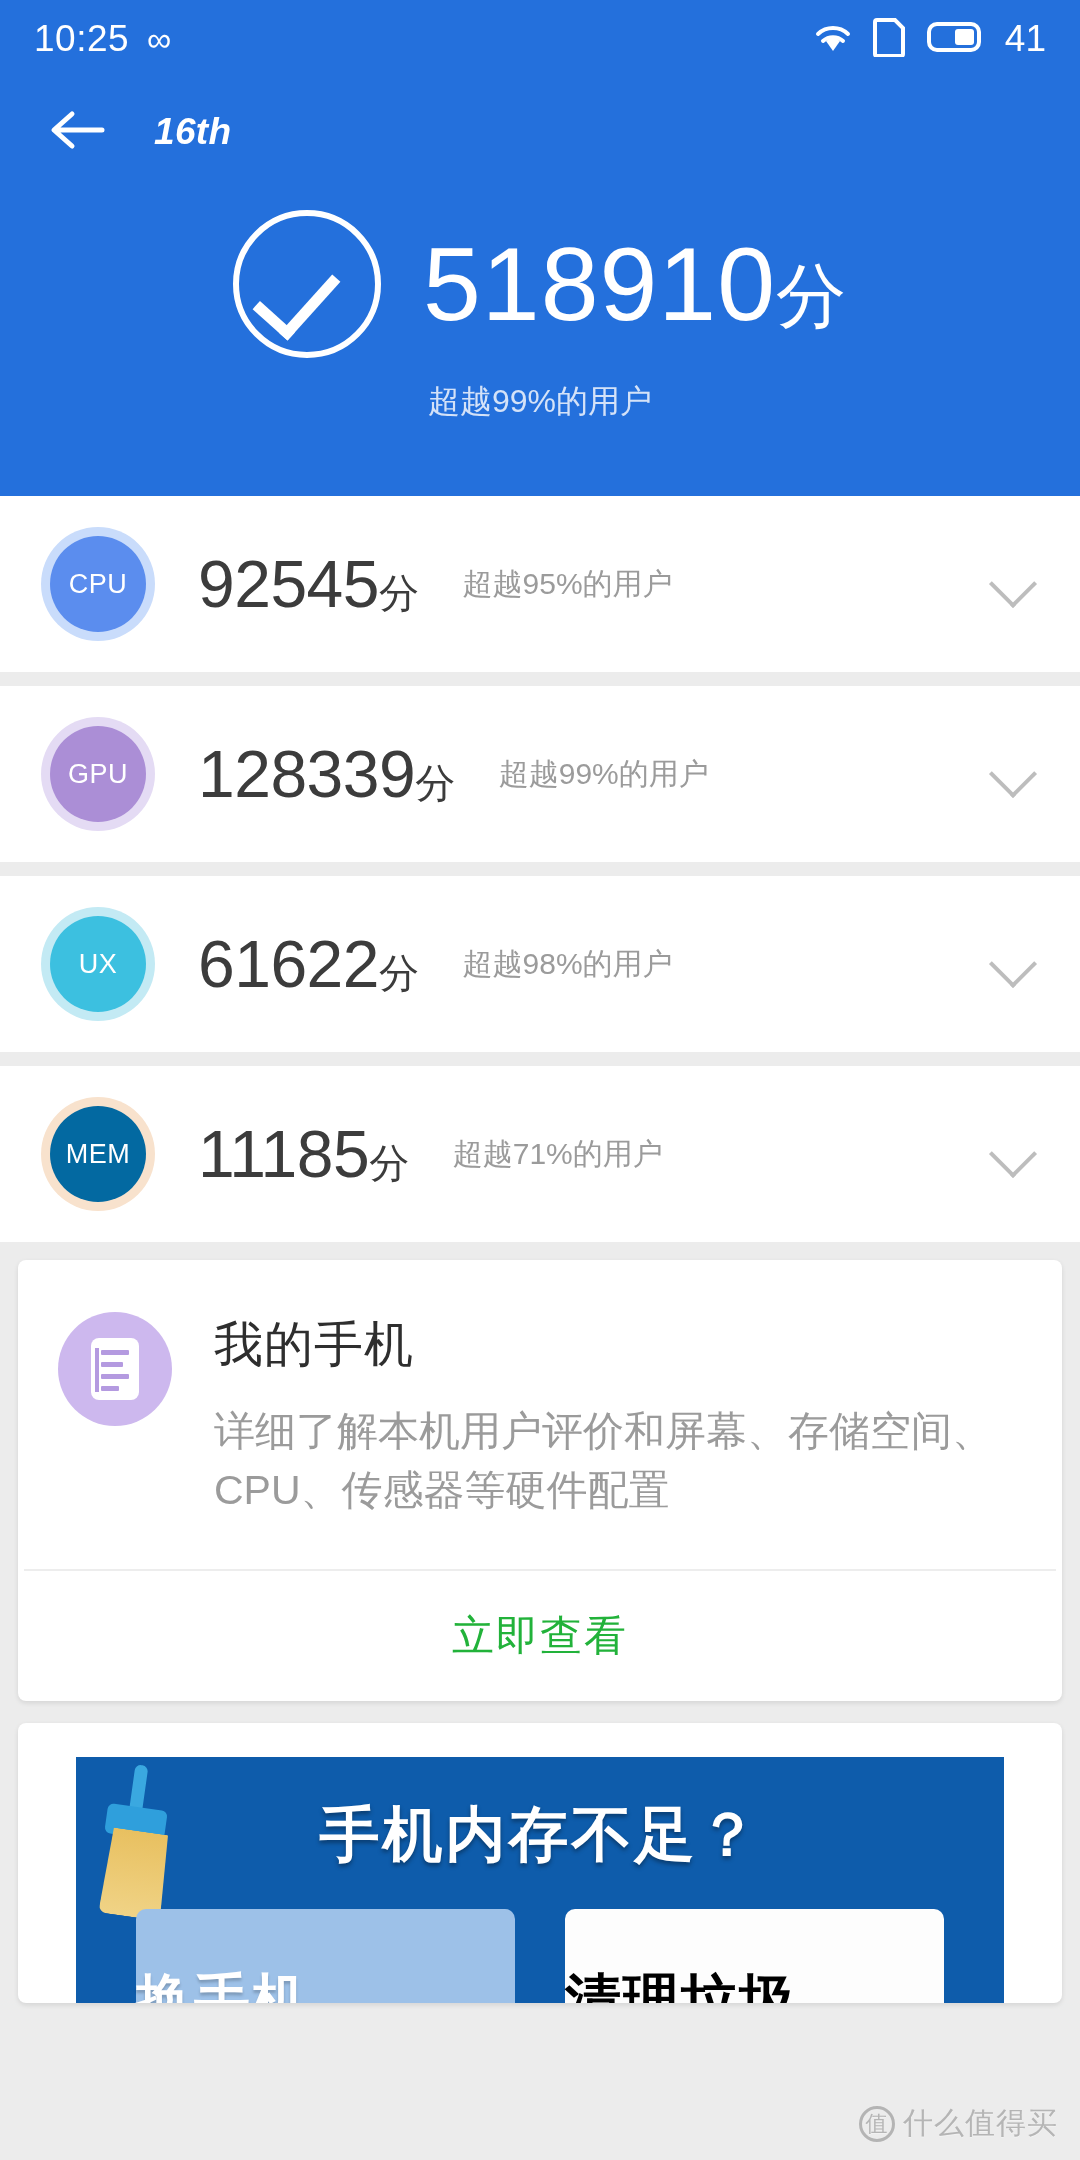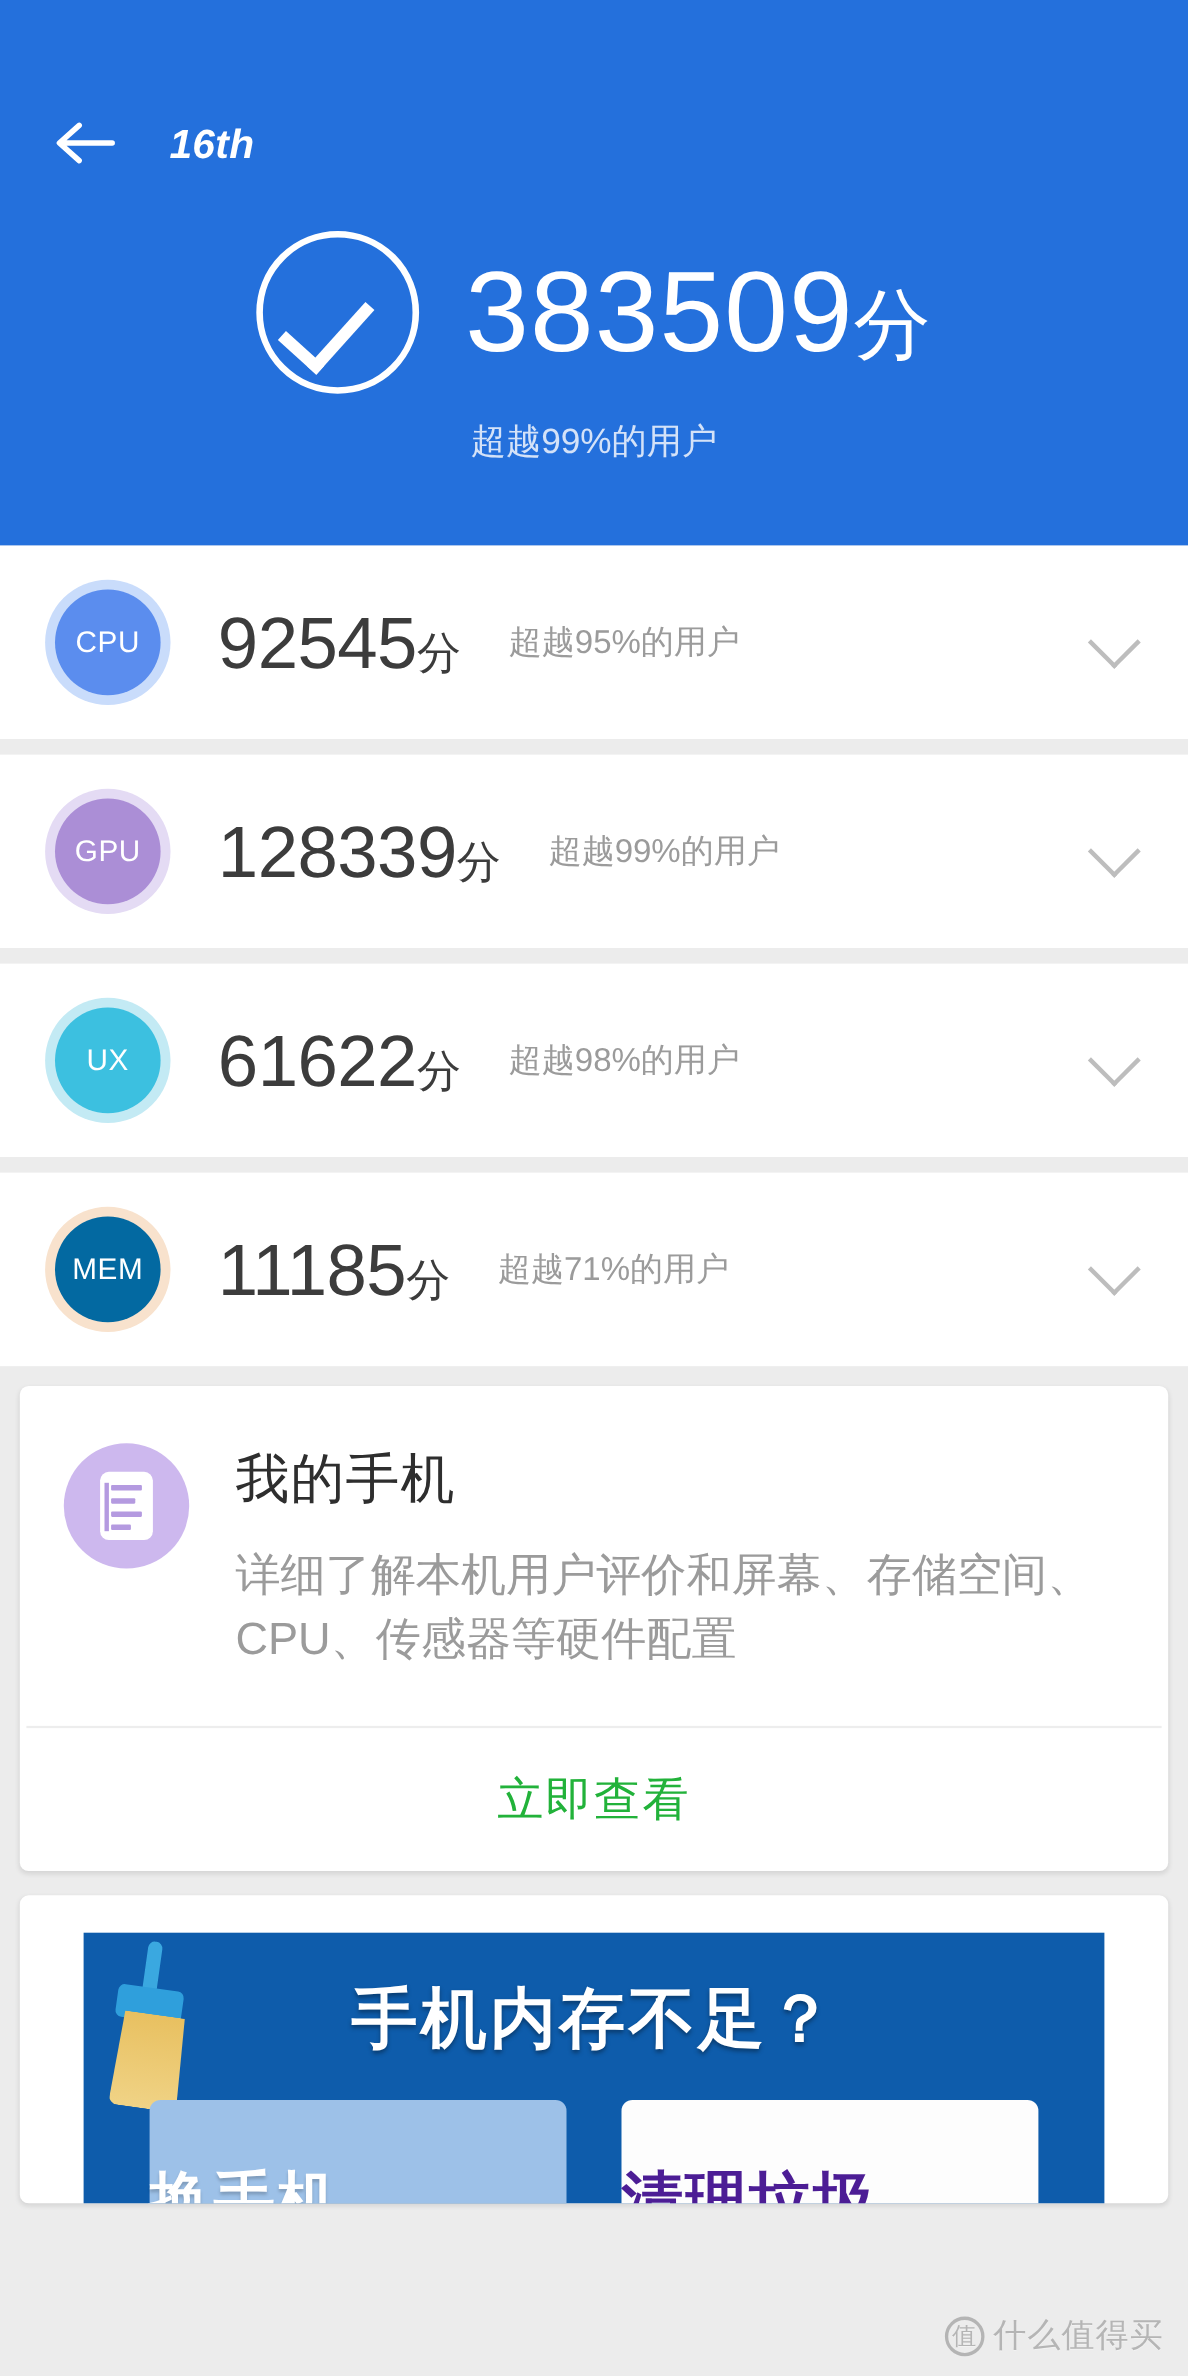--- a/index.html
+++ b/index.html
@@ -125,52 +125,79 @@
   }
   .ad-cols { position:absolute; left:60px; right:60px; top:152px; bottom:0; display:flex; gap:50px; }
   .ad-col { flex:1; border-radius:10px; position:relative; }
   .ad-col.left  { background:#9dc1e8; }
   .ad-col.right { background:#fdfdfd; }
   .ad-col-label {
     position:absolute; left:0; right:0; top:54px; 
     font-size:56px; font-weight:700; letter-spacing:2px;
   }
   .ad-col.left  .ad-col-label { color:#ffffff; text-shadow:0 3px 3px rgba(0,0,0,.2); }
-  .ad-col.right .ad-col-label { color:#4c1d95; }
+  .ad-col.right .ad-col-label { color:#000000; }
   .watermark {
     position:absolute; right:22px; bottom:16px; display:flex; align-items:center; gap:8px;
     font-size:30px; color:rgba(170,170,170,.85); letter-spacing:1px; z-index:5;
     text-shadow:0 1px 0 rgba(255,255,255,.35);
   }
   .wm-logo {
     width:36px; height:36px; border:3px solid rgba(170,170,170,.85); border-radius:50%;
     display:flex; align-items:center; justify-content:center; font-size:22px;
   }
 </style>
 </head>
 <body>
 
 <div class="screen">
 
   <div class="header">
 
+    <div class="statusbar">
+      <div class="sb-left">
+        <span class="sb-time">10:25</span>
+        <span class="sb-inf">∞</span>
+      </div>
+      <div class="sb-right">
+        <span>
+          <svg width="40" height="32" viewBox="0 0 40 32">
+            <path d="M20 30 L13 20 A10 10 0 0 1 27 20 Z" fill="#fff"></path>
+            <path d="M5 13 A22 22 0 0 1 35 13" stroke="#fff" stroke-width="4" fill="none" stroke-linecap="round"></path>
+            <path d="M10 20 A15 15 0 0 1 30 20" stroke="#fff" stroke-width="4" fill="none" stroke-linecap="round"></path>
+          </svg>
+        </span>
+        <span>
+          <svg width="34" height="40" viewBox="0 0 34 40">
+            <path d="M4 3 h18 l8 8 v26 a2 2 0 0 1 -2 2 H4 a2 2 0 0 1 -2 -2 V5 a2 2 0 0 1 2 -2 z" fill="none" stroke="#fff" stroke-width="4"></path>
+          </svg>
+        </span>
+        <span>
+          <svg width="58" height="32" viewBox="0 0 58 32">
+            <rect x="2" y="3" width="50" height="26" rx="8" fill="none" stroke="#fff" stroke-width="4"></rect>
+            <rect x="28" y="8" width="19" height="16" rx="3" fill="#fff"></rect>
+          </svg>
+        </span>
+        <span class="sb-batt-num">41</span>
+      </div>
+    </div>
 
     <div class="appbar">
       <span>
         <svg width="58" height="44" viewBox="0 0 58 44">
           <path d="M54 22 H8 M24 6 L6 22 L24 38" stroke="#fff" stroke-width="5" fill="none" stroke-linecap="round" stroke-linejoin="round"></path>
         </svg>
       </span>
       <span class="appbar-title">16th</span>
     </div>
 
     <div class="hero">
       <div class="hero-row">
         <div class="check-circle"></div>
-        <div class="hero-score"><span>383509</span><span class="unit">分</span></div>
+        <div class="hero-score"><span>518910</span><span class="unit">分</span></div>
       </div>
       <div class="hero-sub">超越99%的用户</div>
     </div>
   </div>
 
   <div class="rows">
 
     <div class="score-row">
       <div class="badge cpu">
           <span>CPU</span>

